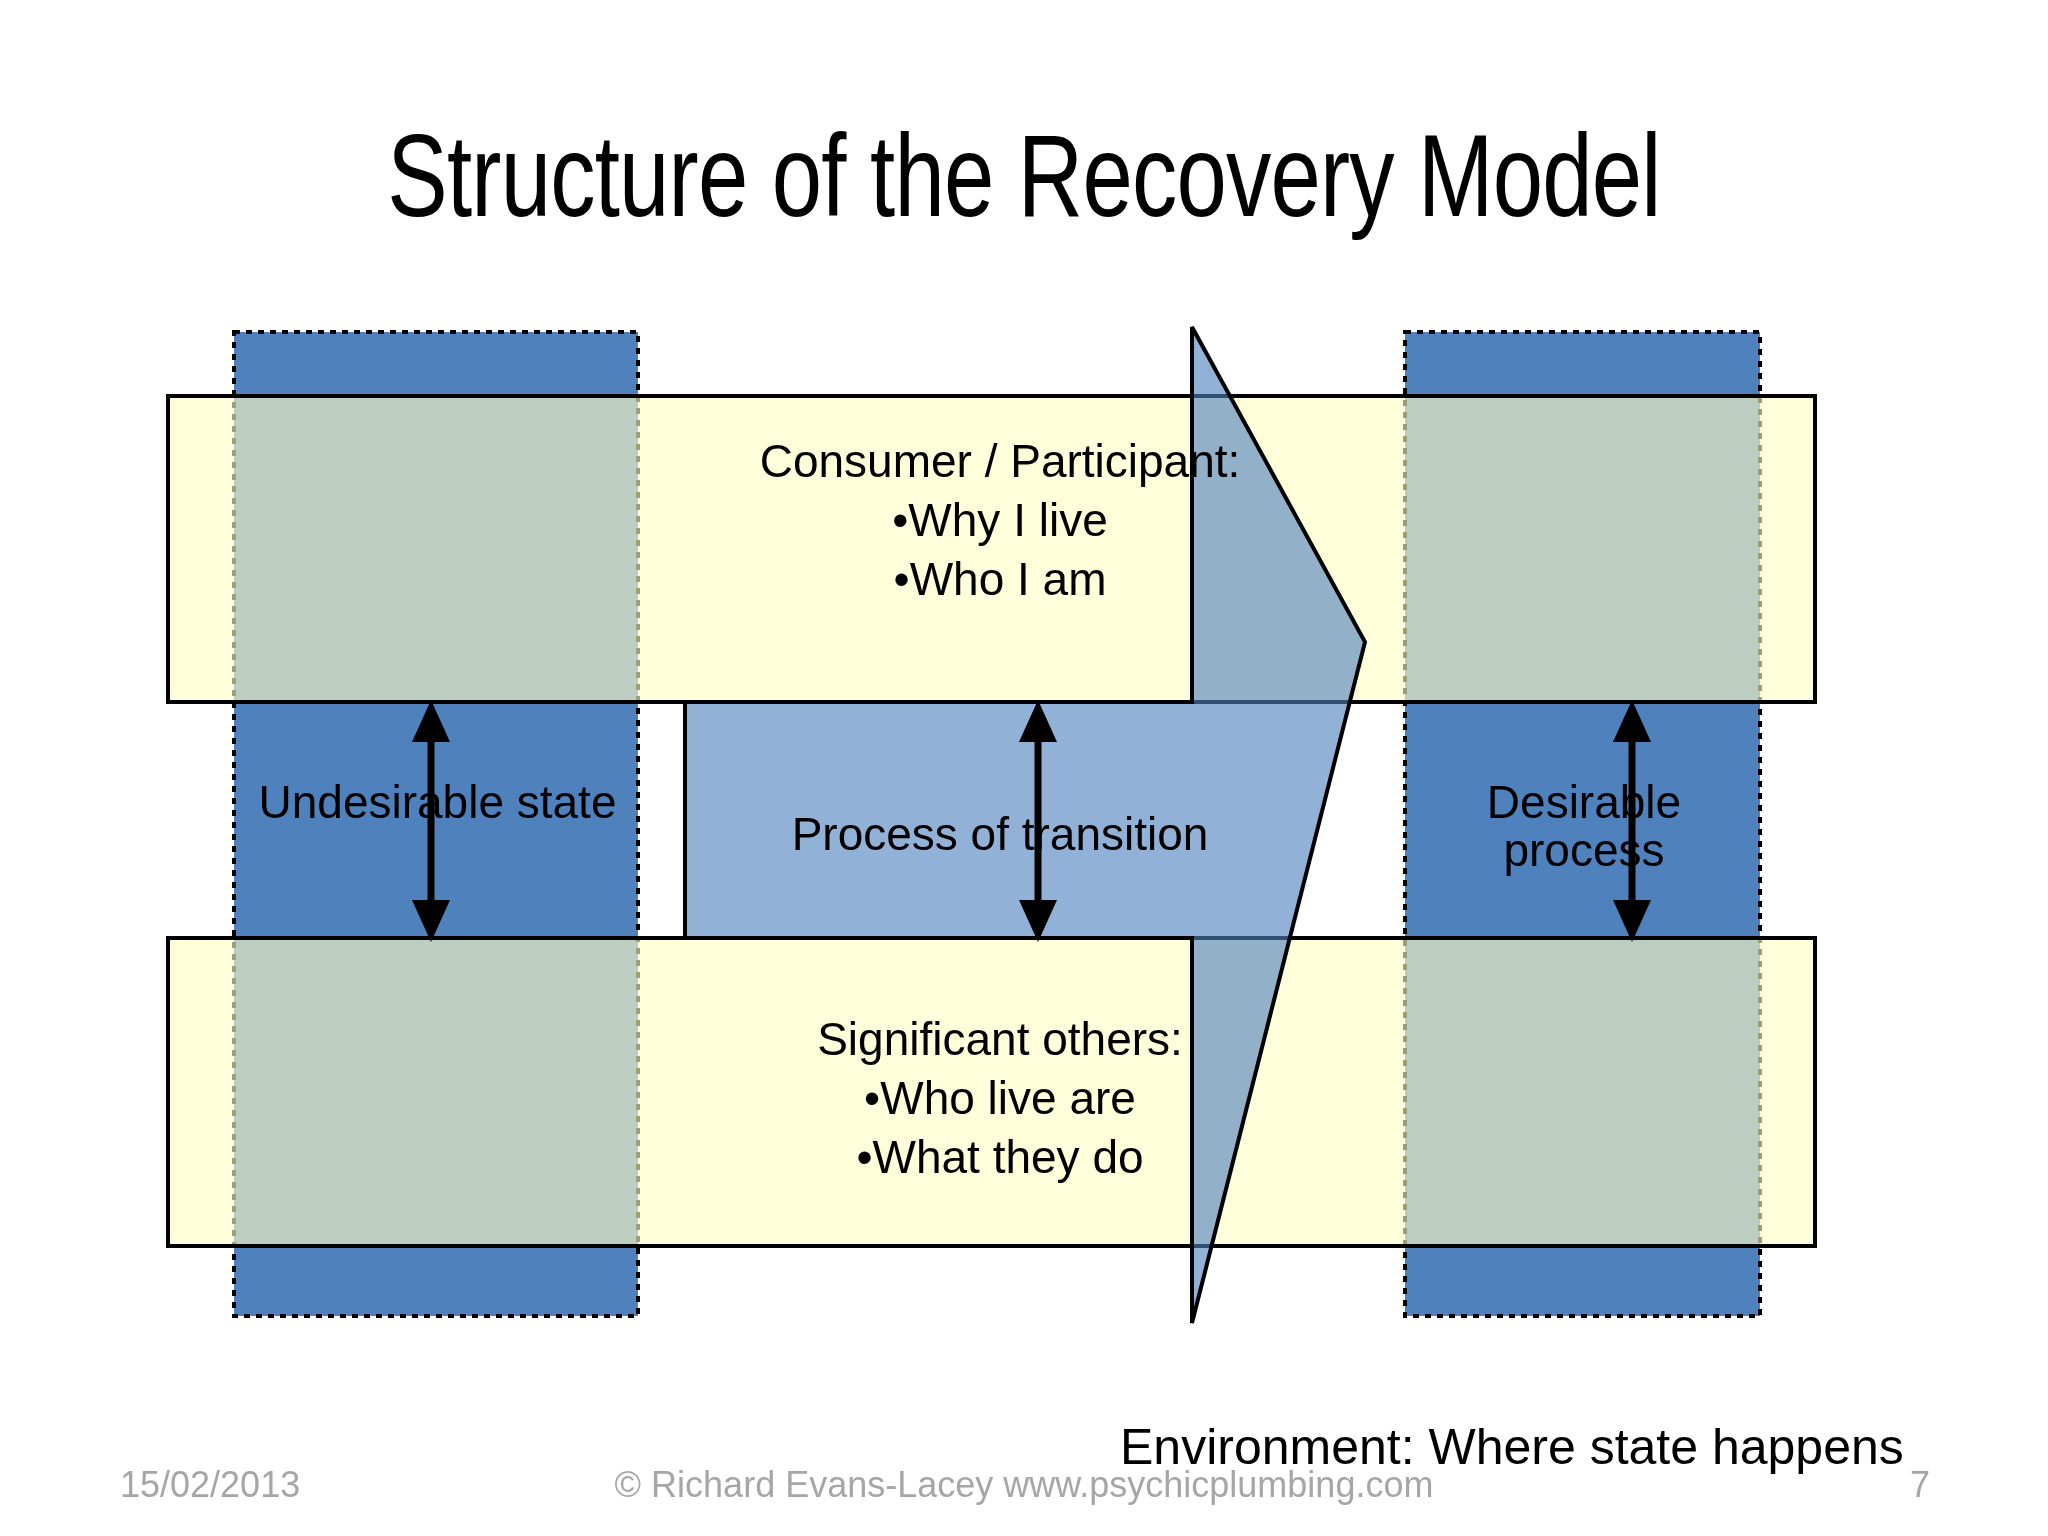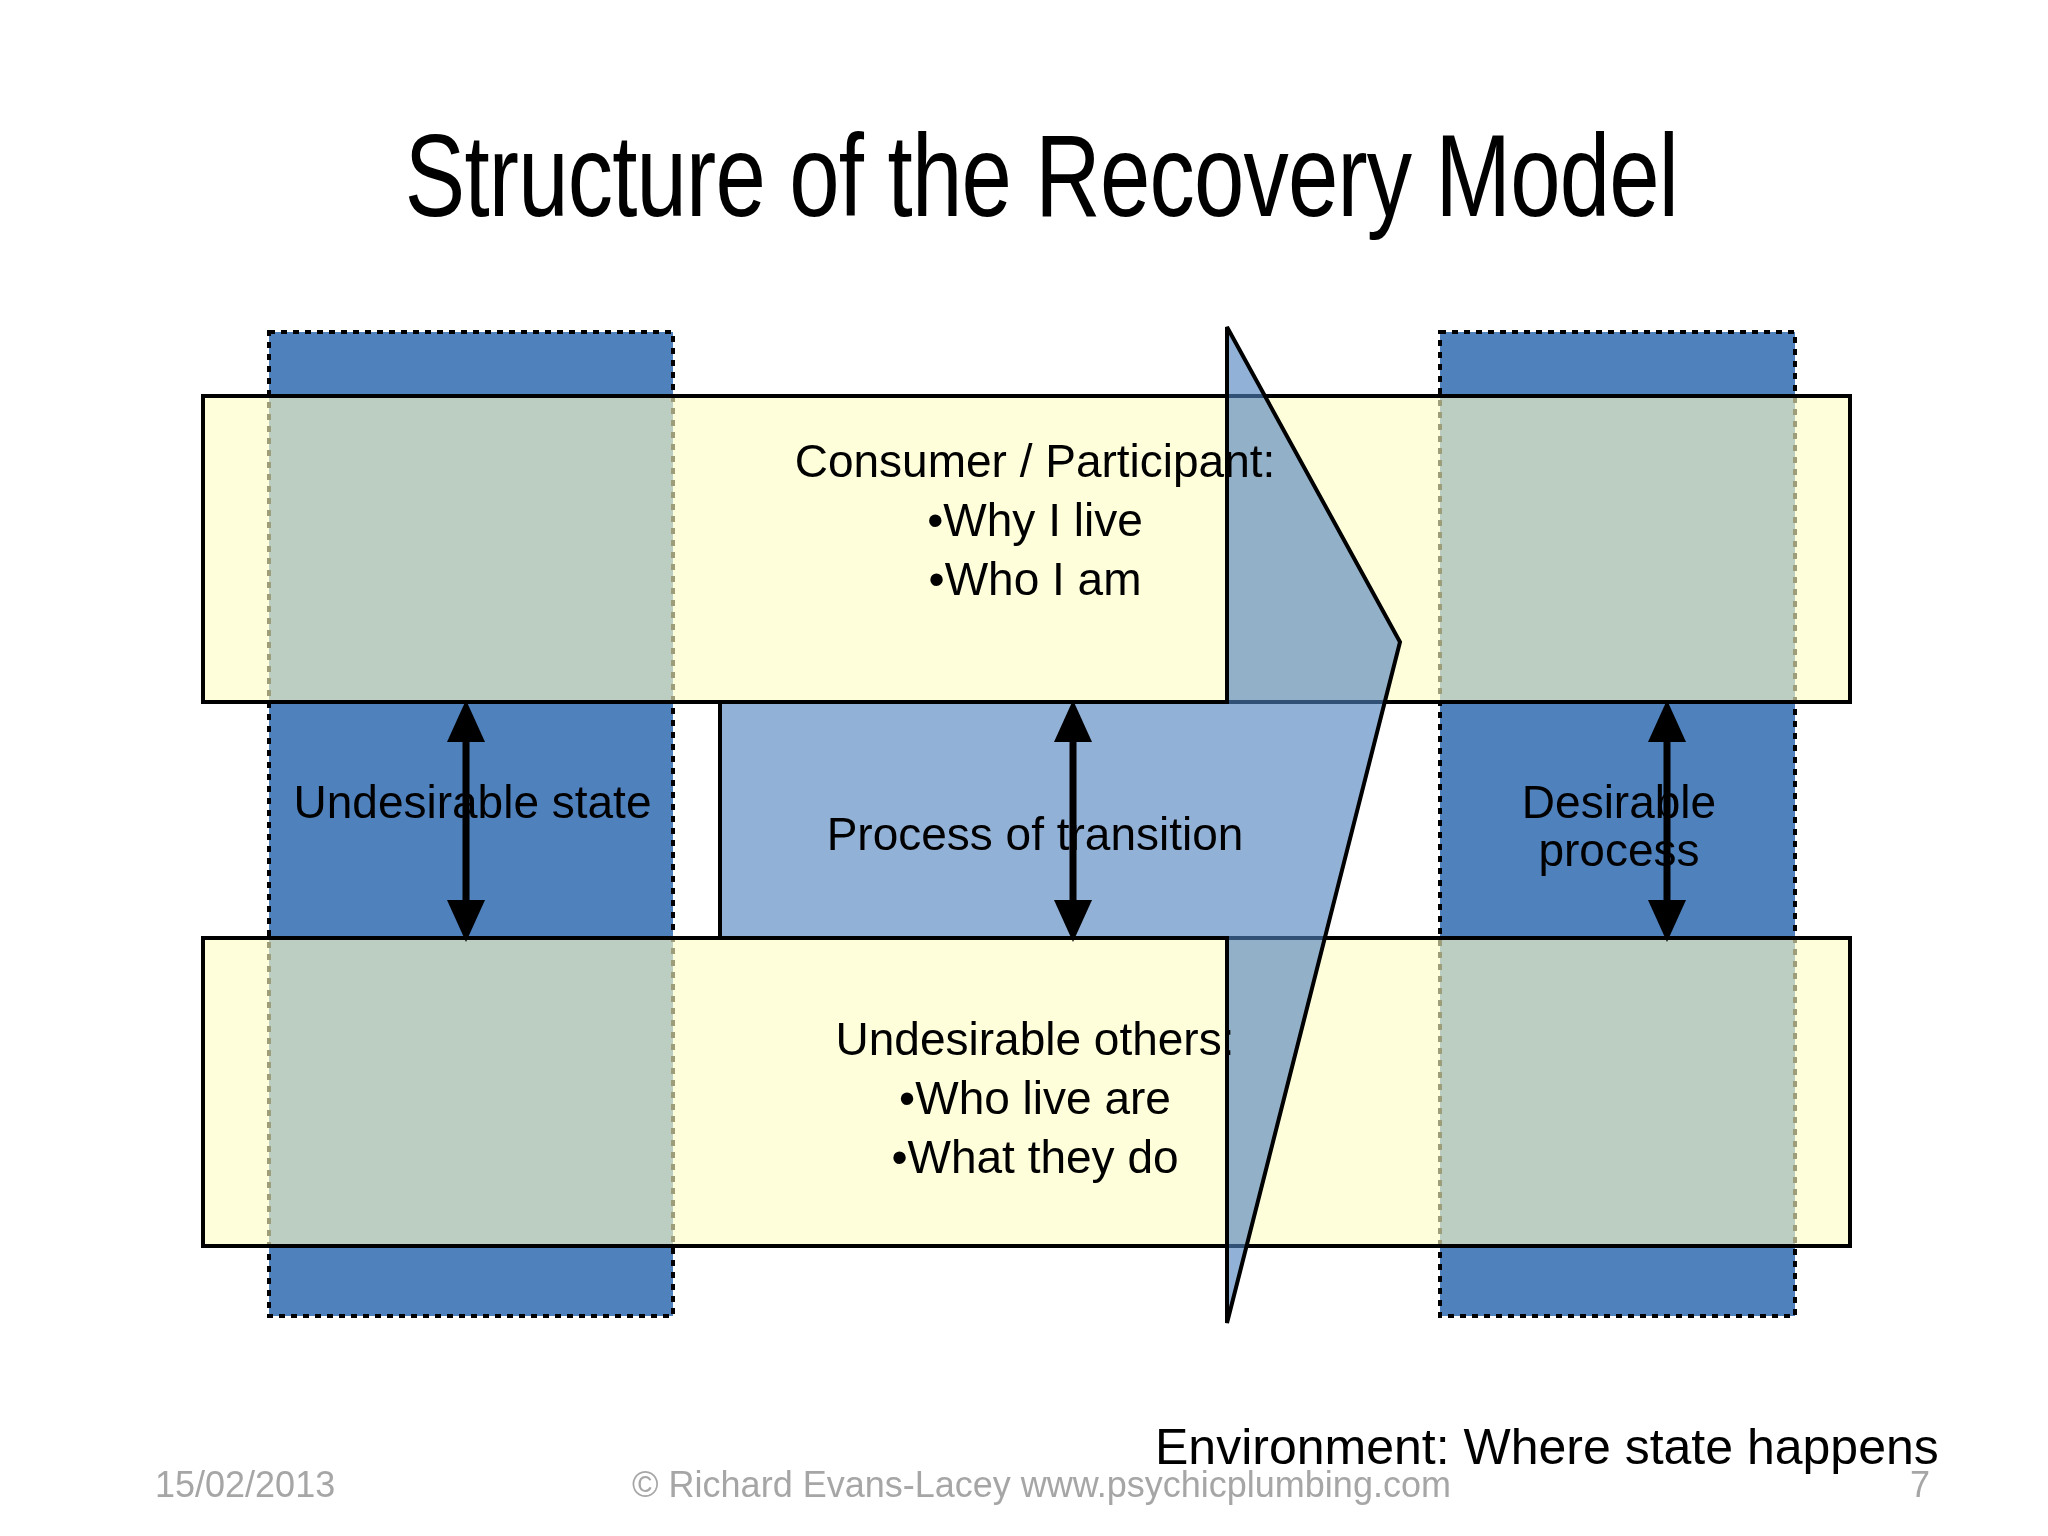--- a/index.html
+++ b/index.html
@@ -3,21 +3,21 @@
 <meta charset="utf-8">
 <style>
   html,body{margin:0;padding:0;}
   body{
     width:2048px;height:1536px;
     background:#ffffff;
     font-family:"Liberation Sans",sans-serif;
     overflow:hidden;
     position:relative;
   }
-  .slide{position:absolute;inset:0;margin-left:35px;}
+  .slide{position:absolute;inset:0;}
 
   
   .title{
     position:absolute;
     left:0; right:0; top:118px;
     text-align:center;
     font-size:116px;
     line-height:1.0;
     font-weight:400;
     color:#000000;
@@ -130,21 +130,21 @@
 
     </svg>
 
     <div class="lbl-block" id="consumer-block">
       <div class="lbl-row">Consumer / Participant:</div>
       <div class="lbl-row">•Why I live</div>
       <div class="lbl-row">•Who I am</div>
     </div>
 
     <div class="lbl-block" id="significant-block">
-      <div class="lbl-row">Undesirable others:</div>
+      <div class="lbl-row">Significant others:</div>
       <div class="lbl-row">•Who live are</div>
       <div class="lbl-row">•What they do</div>
     </div>
 
     <div class="lbl" id="undesirable-label">Undesirable state</div>
 
     <div class="lbl" id="desirable-label">Desirable process</div>
 
     <div class="lbl" id="transition-label">Process of transition</div>
 

